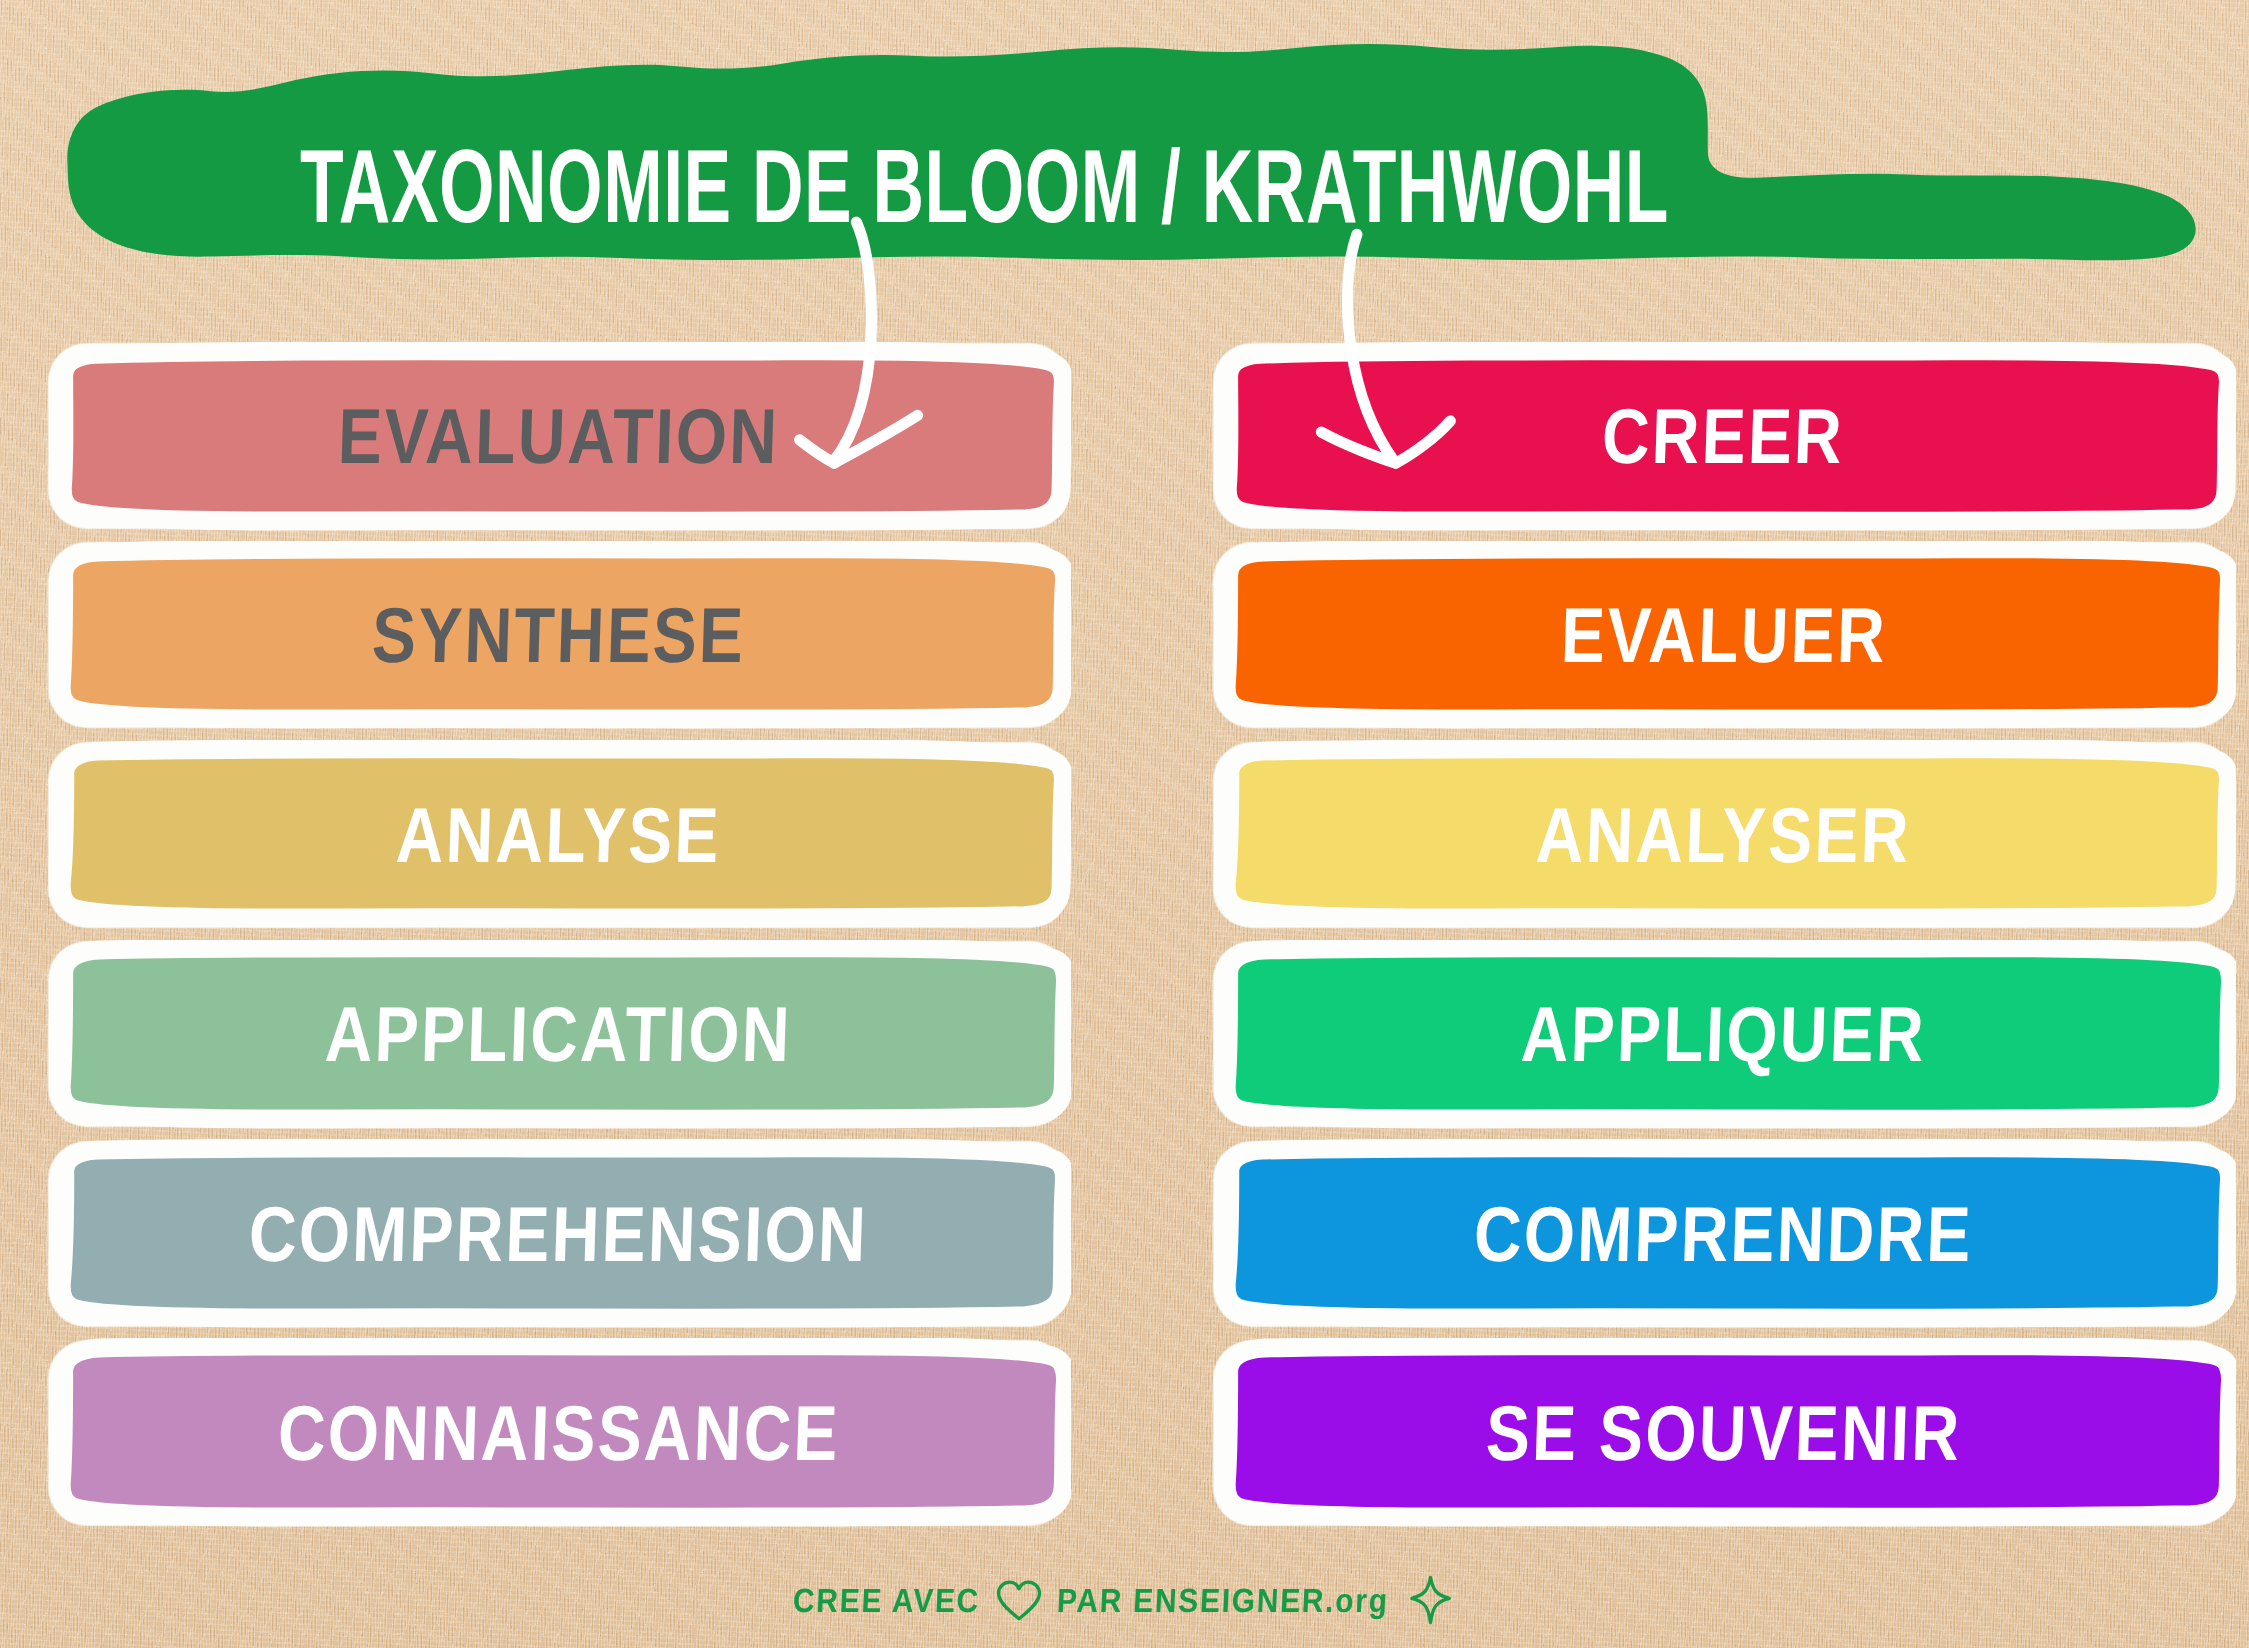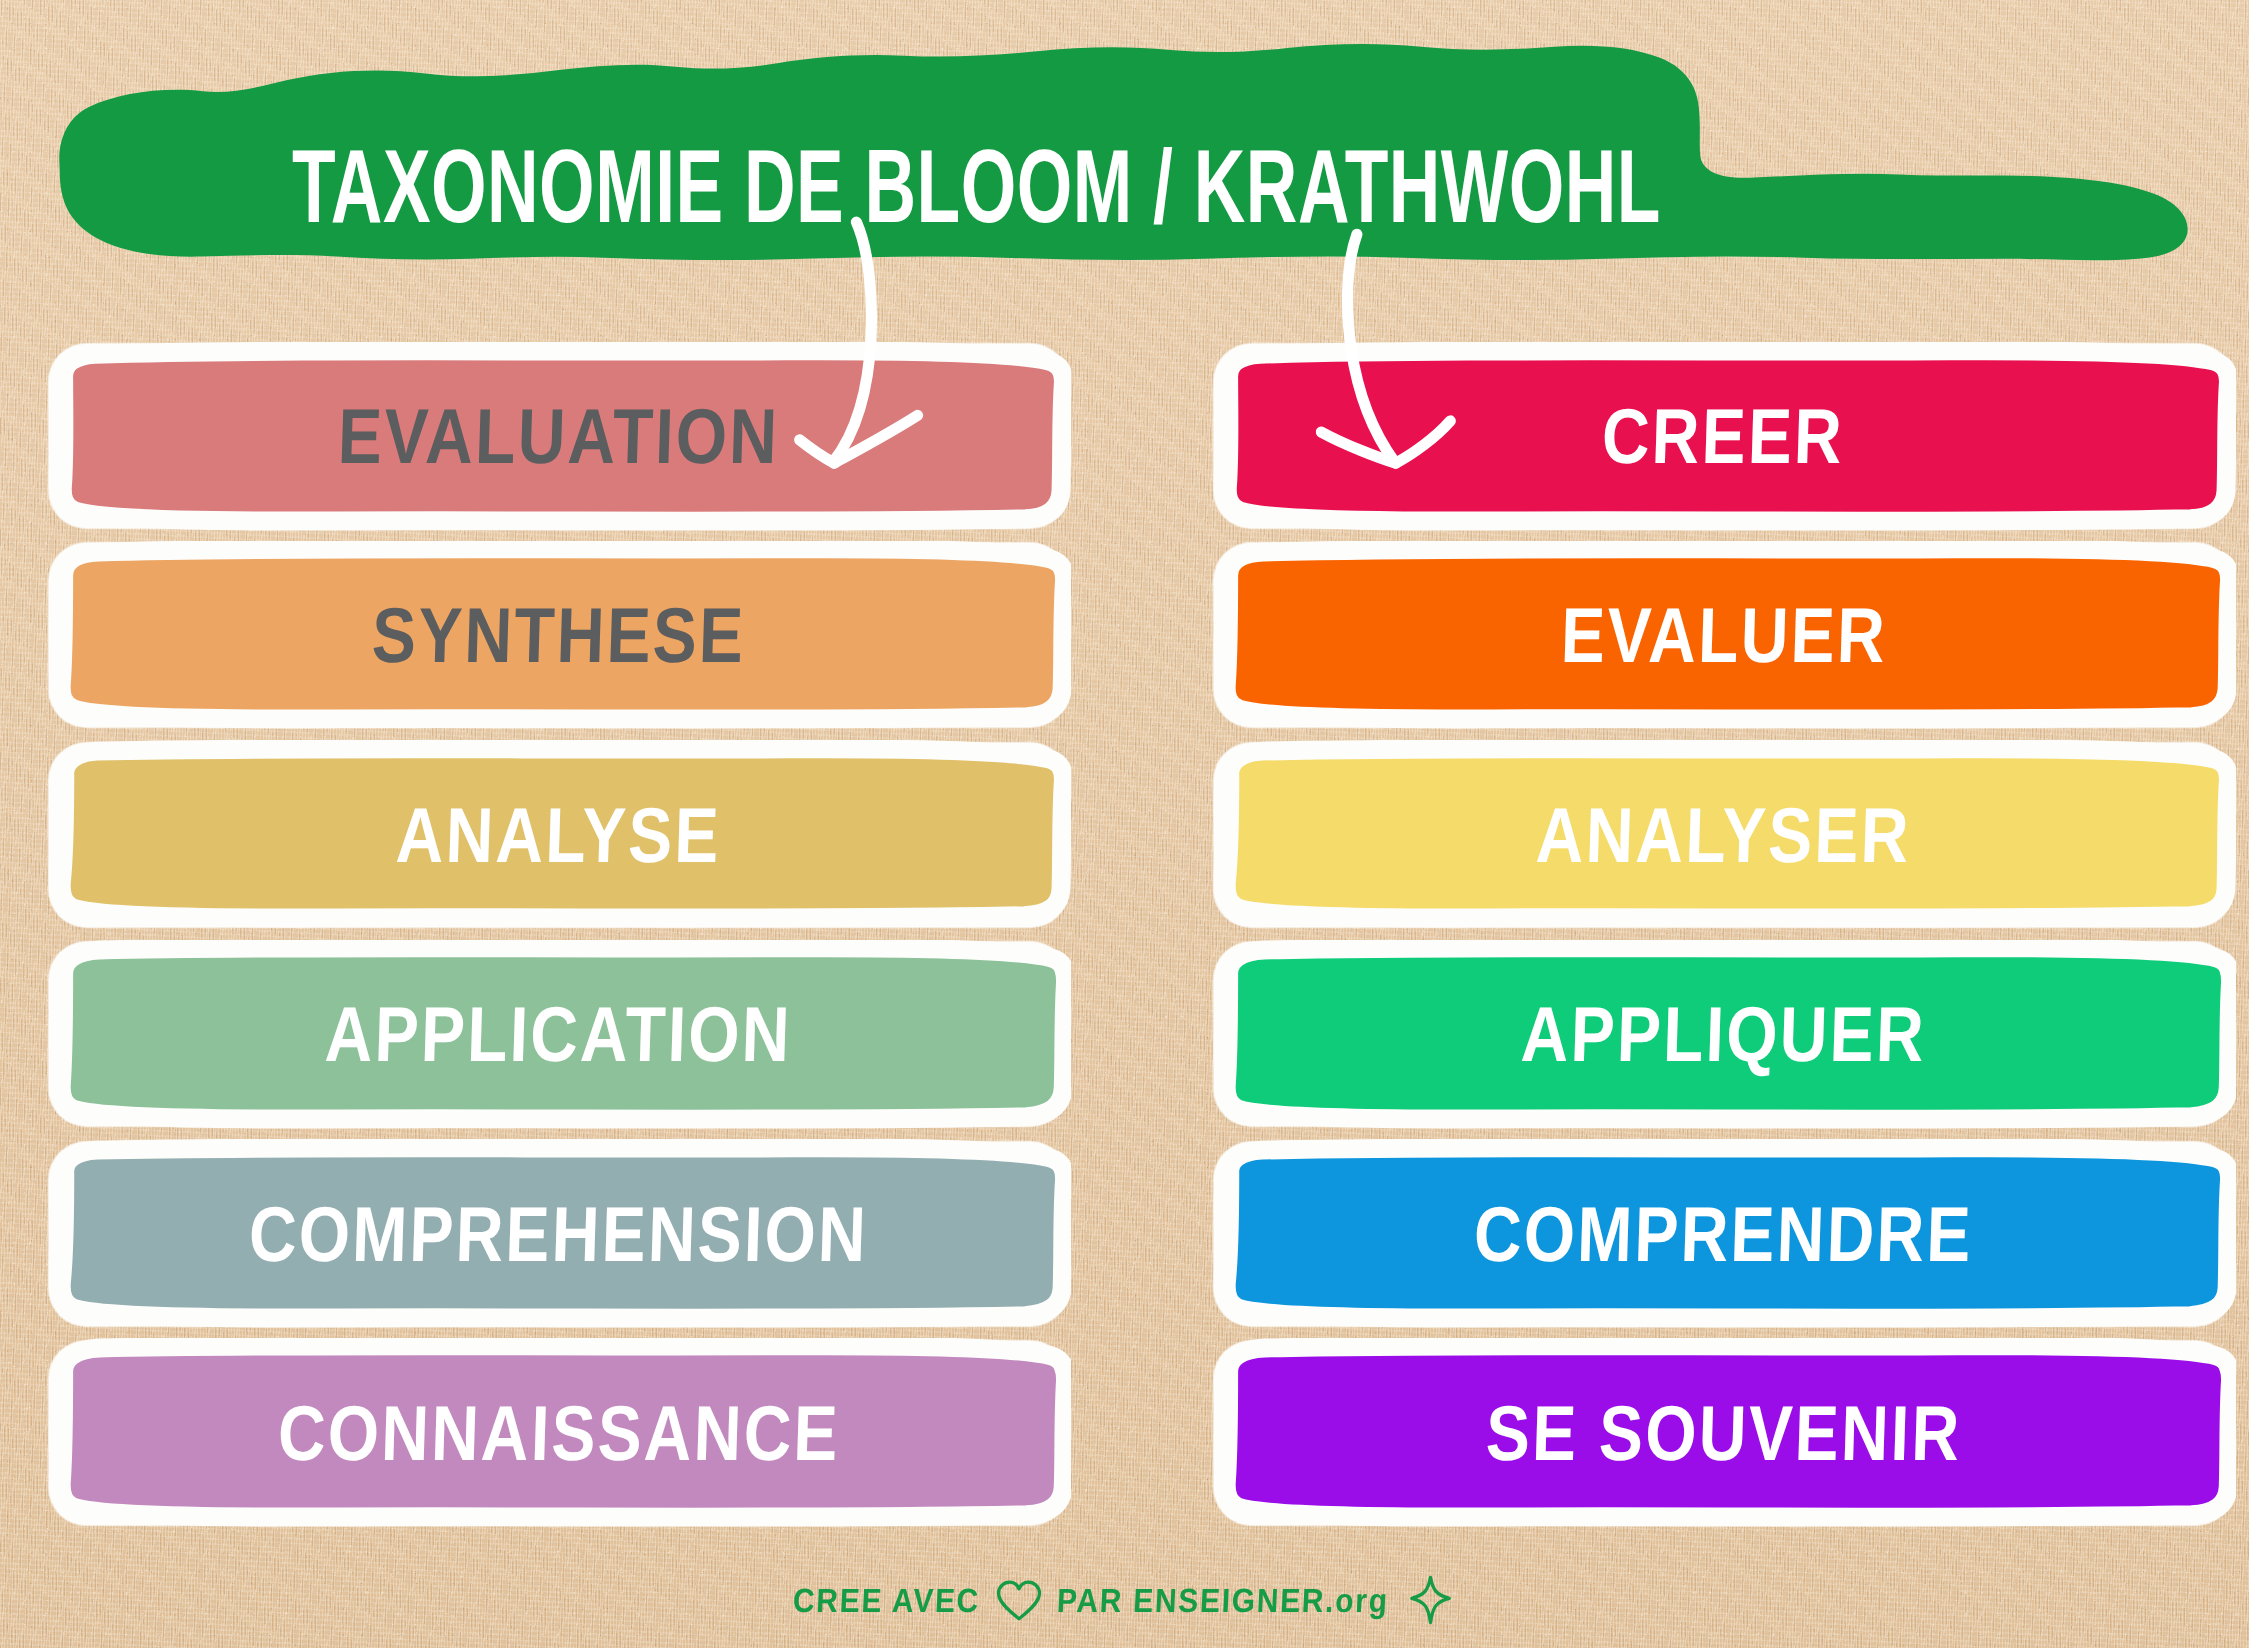--- a/index.html
+++ b/index.html
@@ -37,21 +37,21 @@
     background-image:
       repeating-linear-gradient(92deg, rgba(255,252,245,.30) 0 1.1px, rgba(0,0,0,0) 1.1px 2.8px),
       repeating-linear-gradient(88deg, rgba(158,112,70,.22) 0 0.6px, rgba(0,0,0,0) 0.6px 3.9px),
       repeating-linear-gradient(3deg, rgba(255,248,236,.20) 0 1.7px, rgba(0,0,0,0) 1.7px 5px);
     opacity: .85;
   }
 
   
   .banner {
     position: absolute;
-    left: 36px;
+    left: 44px;
     top: 39px;
     width: 2158px;
     height: 222px;
   }
   .banner svg { width: 100%; height: 100%; display: block; }
 
   .banner-title {
     position: absolute;
     left: 256px;
     top: 100px;

